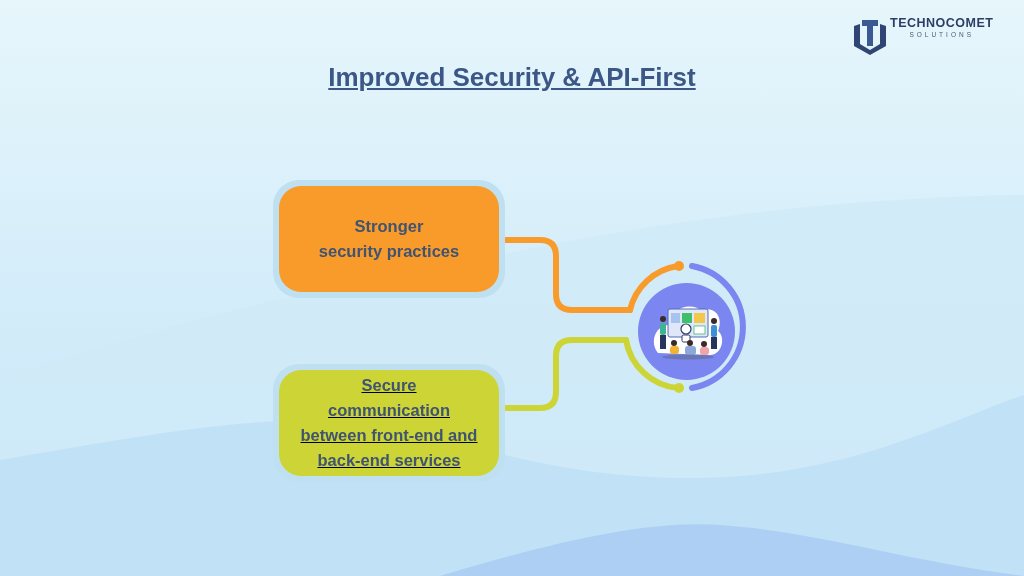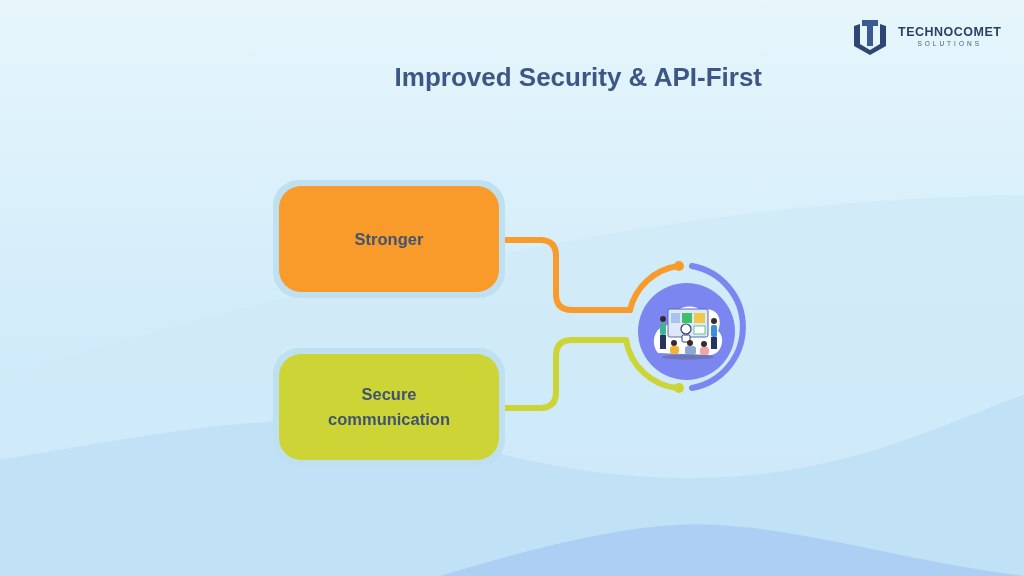--- a/index.html
+++ b/index.html
@@ -2,41 +2,41 @@
 <html><head>
 <meta charset="utf-8">
 <style>
   html, body { margin:0; padding:0; }
   body {
     width:1024px; height:576px; overflow:hidden; position:relative;
     font-family: "Liberation Sans", "DejaVu Sans", sans-serif;
     background: linear-gradient(180deg, #e6f6fb 0%, #d6eefa 45%, #c3e3f7 100%);
   }
   .bg-wave { position:absolute; left:0; top:0; width:1024px; height:576px; }
-  .logo { position:absolute; left:850px; top:16px; display:flex; align-items:center; gap:8px; }
+  .logo { position:absolute; left:850px; top:16px; display:flex; align-items:flex-start; }
   .logo-mark { width:40px; height:40px; }
   .logo-text { display:flex; flex-direction:column; align-items:center; }
   .logo-name { font-size:12.5px; color:#2c3e66; letter-spacing:0.5px; font-weight:bold; }
   .logo-sub { font-size:6.5px; color:#4b5a7a; letter-spacing:3px; margin-top:1px; }
   .title {
-    position:absolute; left:262px; top:58px; width:500px; text-align:right;
-    font-size:26px; font-weight:bold; color:#3c5786; line-height:38px;
+    position:absolute; left:262px; top:58px; width:500px; text-align:center;
+    font-size:26px; font-weight:bold; color:#3c5786; line-height:38px;text-decoration:underline;
   }
   .card-wrap {
     position:absolute; border-radius:26px; background:#bfe0f1;
     padding:6px;
   }
   .card {
     width:220px; height:106px; border-radius:22px; display:flex;
     align-items:center; justify-content:center; text-align:center;
     font-size:16.5px; font-weight:bold; color:#3f5372; line-height:25px;
     padding:0 21px; box-sizing:border-box;
   }
   .card-1 { left:273px; top:180px; }
-  .card-2 { left:273px; top:348px; }
+  .card-2 { left:273px; top:364px;text-decoration:underline; }
   .connectors { position:absolute; left:0; top:0; width:1024px; height:576px; pointer-events:none; }
   .hub {
     position:absolute; left:638px; top:283px; width:97px; height:97px; border-radius:50%;
     background:#7b86f0;
   }
   .hub svg { width:97px; height:97px; }
 </style>
 </head>
 <body>
 
@@ -71,28 +71,31 @@
   <path d="M626,340 A58,58 0 0 0 678,388" fill="none" stroke="#ccd535" stroke-width="6" stroke-linecap="round"></path>
   <circle cx="679" cy="388" r="5" fill="#ccd535"></circle>
 
   <path d="M692,266 A62,62 0 0 1 692,388" fill="none" stroke="#7b86f0" stroke-width="6" stroke-linecap="round"></path>
 </svg>
 
 <div class="card-wrap card-1">
   <div class="card" style="background:#f99b2b;">
     <div>
       <div>Stronger</div>
+      <div>security practices</div>
     </div>
   </div>
 </div>
 
 <div class="card-wrap card-2">
   <div class="card" style="background:#ccd535;">
     <div>
       <div>Secure communication</div>
+      <div>between front-end and</div>
+      <div>back-end services</div>
     </div>
   </div>
 </div>
 
 <div class="hub">
   <svg viewBox="0 0 97 97">
 
     <path d="M20,70 C12,60 16,44 30,42 C32,26 52,18 64,28 C76,22 86,34 80,48 C88,54 84,72 72,72 Z" fill="#ffffff"></path>
 
     <rect x="30" y="26" width="40" height="28" rx="2" fill="#dfe7f8" stroke="#4f6fb5" stroke-width="1"></rect>

